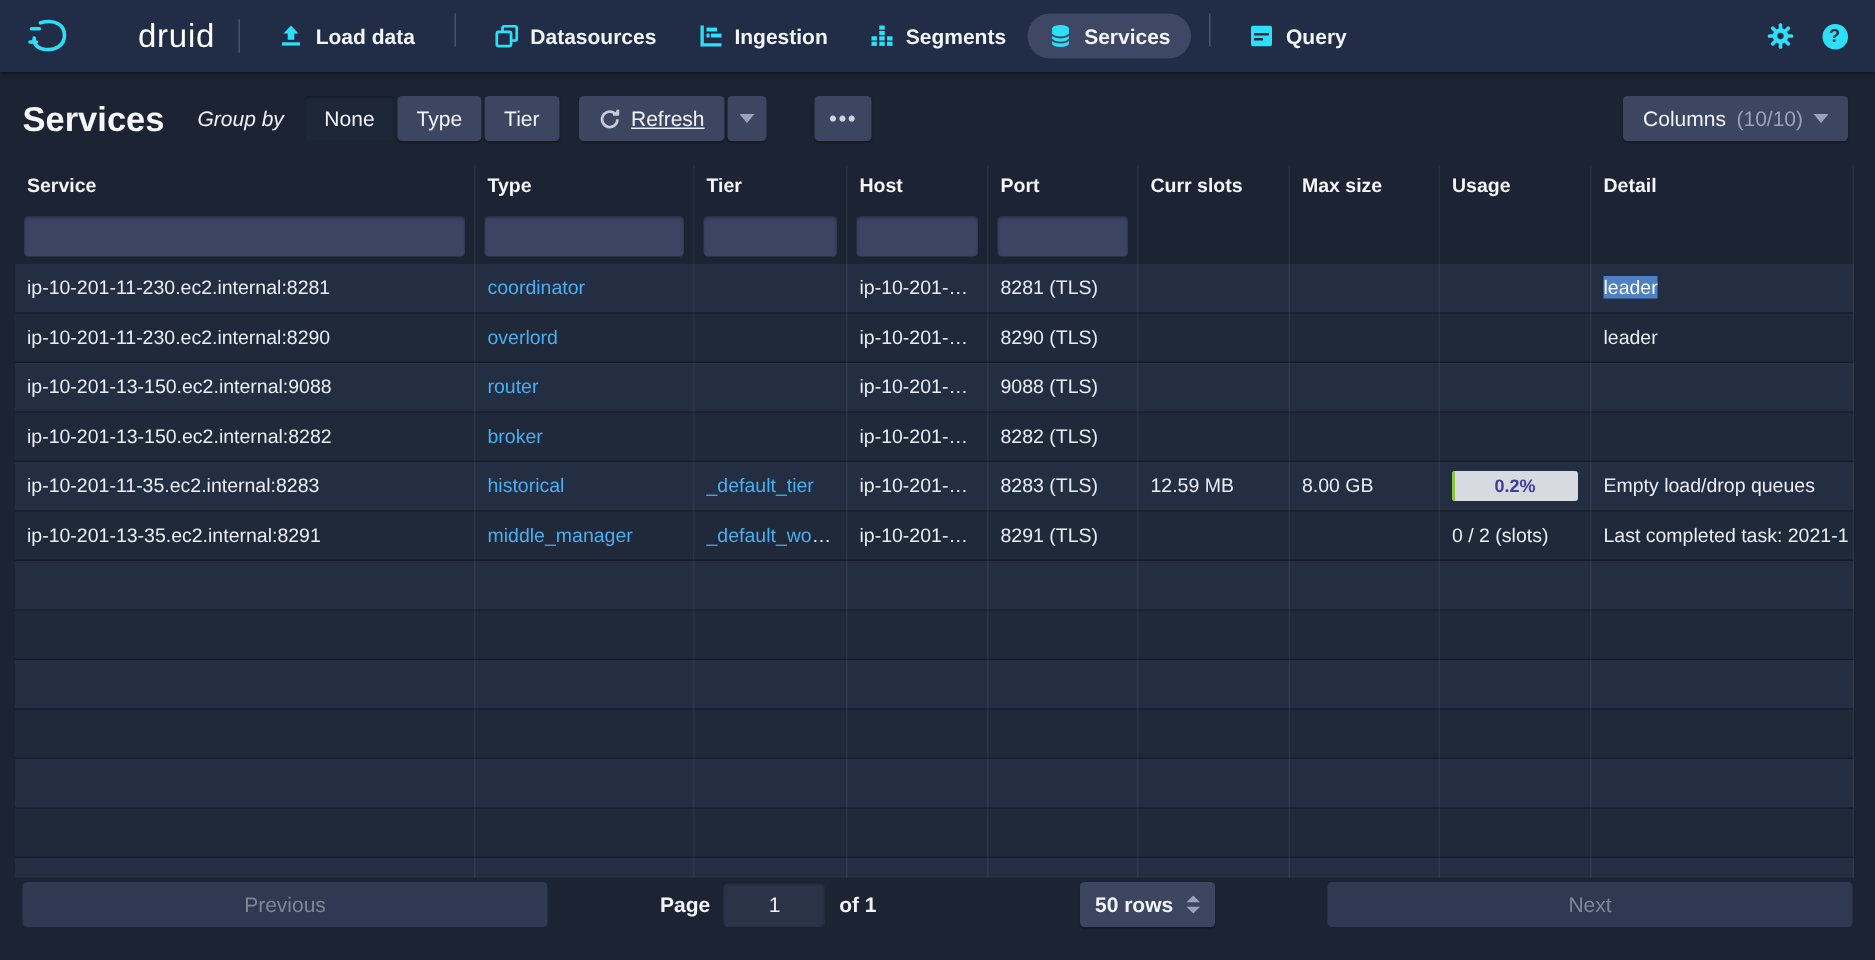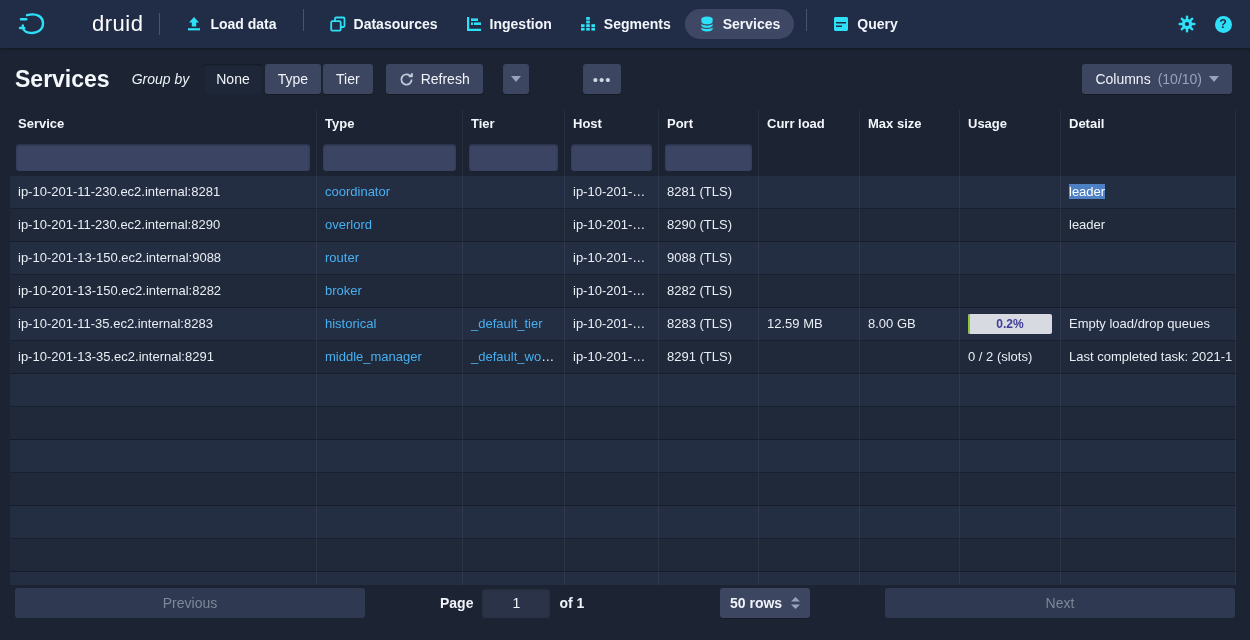--- a/index.html
+++ b/index.html
@@ -34,21 +34,21 @@
   .page-title { font-size:23px; font-weight:600; color:#f5f8fc; margin-right:22px; }
   .groupby-label { font-size:14px; color:#eef2f8; margin-right:14px;font-style:italic; }
   .btn {
     background:#3d4661; border:none; color:#f0f3f9; font-family:inherit;
     font-size:14px; height:30px; padding:0 13px; border-radius:3px; cursor:pointer;
     display:inline-flex; align-items:center; gap:7px;
     box-shadow:0 1px 1px rgba(0,0,0,.25);
   }
   .btn.active { background:#1e2737; box-shadow:inset 0 1px 2px rgba(0,0,0,.35); }
   .btn-group { display:flex; gap:2px; margin-right:13px; }
-  .btn-split { display:flex; gap:20px; margin-right:54px; }
+  .btn-split { display:flex; gap:2px; margin-right:32px;text-decoration:underline; }
   .btn .muted { color:#98a2b8; }
   .caret-btn { padding:0 8px; }
   .more-btn { padding:0 10px; font-size:15px; letter-spacing:1px; color:#cdd5e2; }
   .header-spacer { flex:1; }
   
   .table { margin:13px 14px 0 10px; width:1226px; }
   .grid-row { display:grid; grid-template-columns:307px 146px 102px 94px 100px 101px 100px 101px 175px; }
   .th {
     height:28px; line-height:28px; padding:0 8px; font-size:13px; font-weight:600;
     color:#f3f6fb; border-right:1px solid rgba(255,255,255,.055);
@@ -243,21 +243,21 @@
   </button>
 </div>
 
 <div class="table">
   <div class="grid-row" id="thead">
       <div class="th">Service</div>
       <div class="th">Type</div>
       <div class="th">Tier</div>
       <div class="th">Host</div>
       <div class="th">Port</div>
-      <div class="th">Curr load</div>
+      <div class="th">Curr slots</div>
       <div class="th">Max size</div>
       <div class="th">Usage</div>
       <div class="th">Detail</div>
     </div>
   <div class="grid-row" id="tfilter">
       <div class="tf">
         <input style="">
       </div>
       <div class="tf">
         <input style="">

